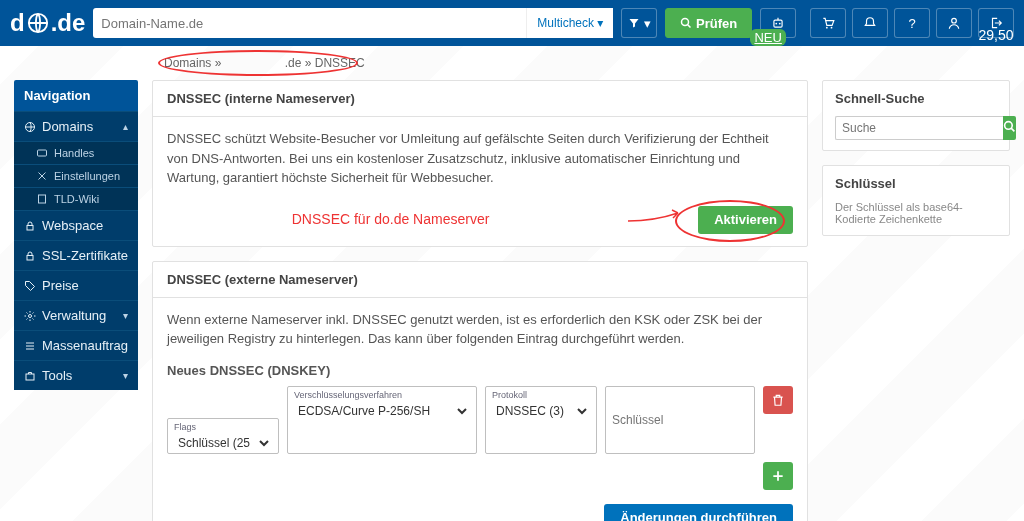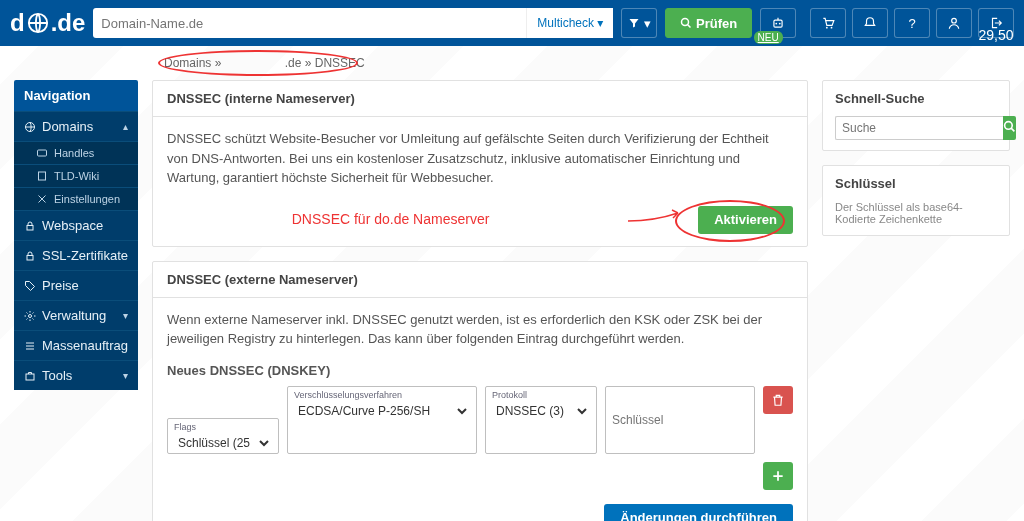--- a/index.html
+++ b/index.html
@@ -28,21 +28,21 @@
       color: #888;
       border-radius: 3px 0 0 3px;
     }
     .multicheck {
       background:#fff; border:none; color:#0072bc; padding:0 10px; font-size:12px;
       border-left:1px solid #eee;
     }
     .topbtn { height:30px; min-width:36px; display:inline-flex; align-items:center; justify-content:center; border-radius:3px; color:#fff; border:1px solid rgba(255,255,255,0.3); background:#005499; cursor:pointer; font-size:13px;}
     .topbtn.green { background:#4CAF50; border-color:#4CAF50; padding:0 14px; font-weight:bold;}
     .topbtn-group { display:flex; gap:6px; margin-left:auto;}
-    .neu-badge { position:absolute; font-size:10px; background:#4CAF50; border-radius:6px; padding:1px 4px; margin-top:28px; margin-left:-20px;text-decoration:underline; }
+    .neu-badge { position:absolute; font-size:13px; background:#4CAF50; border-radius:6px; padding:1px 4px; margin-top:28px; margin-left:-20px;text-decoration:underline; }
     .layout { display:flex; gap:14px; padding:0 14px 14px 14px; align-items:flex-start;}
     .leftcol { width:124px; flex-shrink:0; margin-top:34px;}
     .maincol { flex:1; min-width:0;}
     .rightcol { width:188px; flex-shrink:0; margin-top:34px;}
     .breadcrumb { padding:10px 12px 10px 12px; font-size:12px; color:#666; display:inline-block; position:relative;}
     .bc-ellipse { position:absolute; border:2px solid #e33; border-radius:50%/50%; width:200px; height:26px; left:6px; top:4px; pointer-events:none;}
     .nav-title { background:#005499; color:#fff; padding:8px 10px; font-weight:bold; border-radius:2px 2px 0 0;}
     .nav-item { background:#003d6b; color:#e6f0f7; padding:7px 10px; border-top:1px solid #0a4d7a; cursor:pointer; display:flex; align-items:center; gap:6px; position:relative;}
     .nav-item.sub { background:#003357; color:#bcd3e5; font-size:11px; padding:5px 10px 5px 22px;}
     .nav-item .caret { margin-left:auto; font-size:10px; color:#bcd3e5;}
@@ -155,29 +155,29 @@
         <span class="caret">▴</span>
     </div>
     <div class="nav-item sub">
         <svg viewBox="0 0 24 24">
           <rect x="3" y="6" width="18" height="12" rx="2" fill="none" stroke="#bcd3e5" stroke-width="2"></rect>
         </svg>
         <span>Handles</span>
       </div>
     <div class="nav-item sub">
         <svg viewBox="0 0 24 24">
+          <path d="M5 19L19 5M5 5l14 14" stroke="#bcd3e5" stroke-width="2"></path>
+        </svg>
+        <span>Einstellungen</span>
+      </div>
+    <div class="nav-item sub">
+        <svg viewBox="0 0 24 24">
           <rect x="5" y="4" width="14" height="16" fill="none" stroke="#bcd3e5" stroke-width="2"></rect>
         </svg>
         <span>TLD-Wiki</span>
-      </div>
-    <div class="nav-item sub">
-        <svg viewBox="0 0 24 24">
-          <path d="M5 19L19 5M5 5l14 14" stroke="#bcd3e5" stroke-width="2"></path>
-        </svg>
-        <span>Einstellungen</span>
       </div>
     <div class="nav-item">
         <svg viewBox="0 0 24 24">
           <rect x="6" y="11" width="12" height="9" fill="none" stroke="#e6f0f7" stroke-width="2"></rect>
           <path d="M8 11V8a4 4 0 018 0v3" fill="none" stroke="#e6f0f7" stroke-width="2"></path>
         </svg>
         <span>Webspace</span>
       </div>
     <div class="nav-item">
         <svg viewBox="0 0 24 24">

